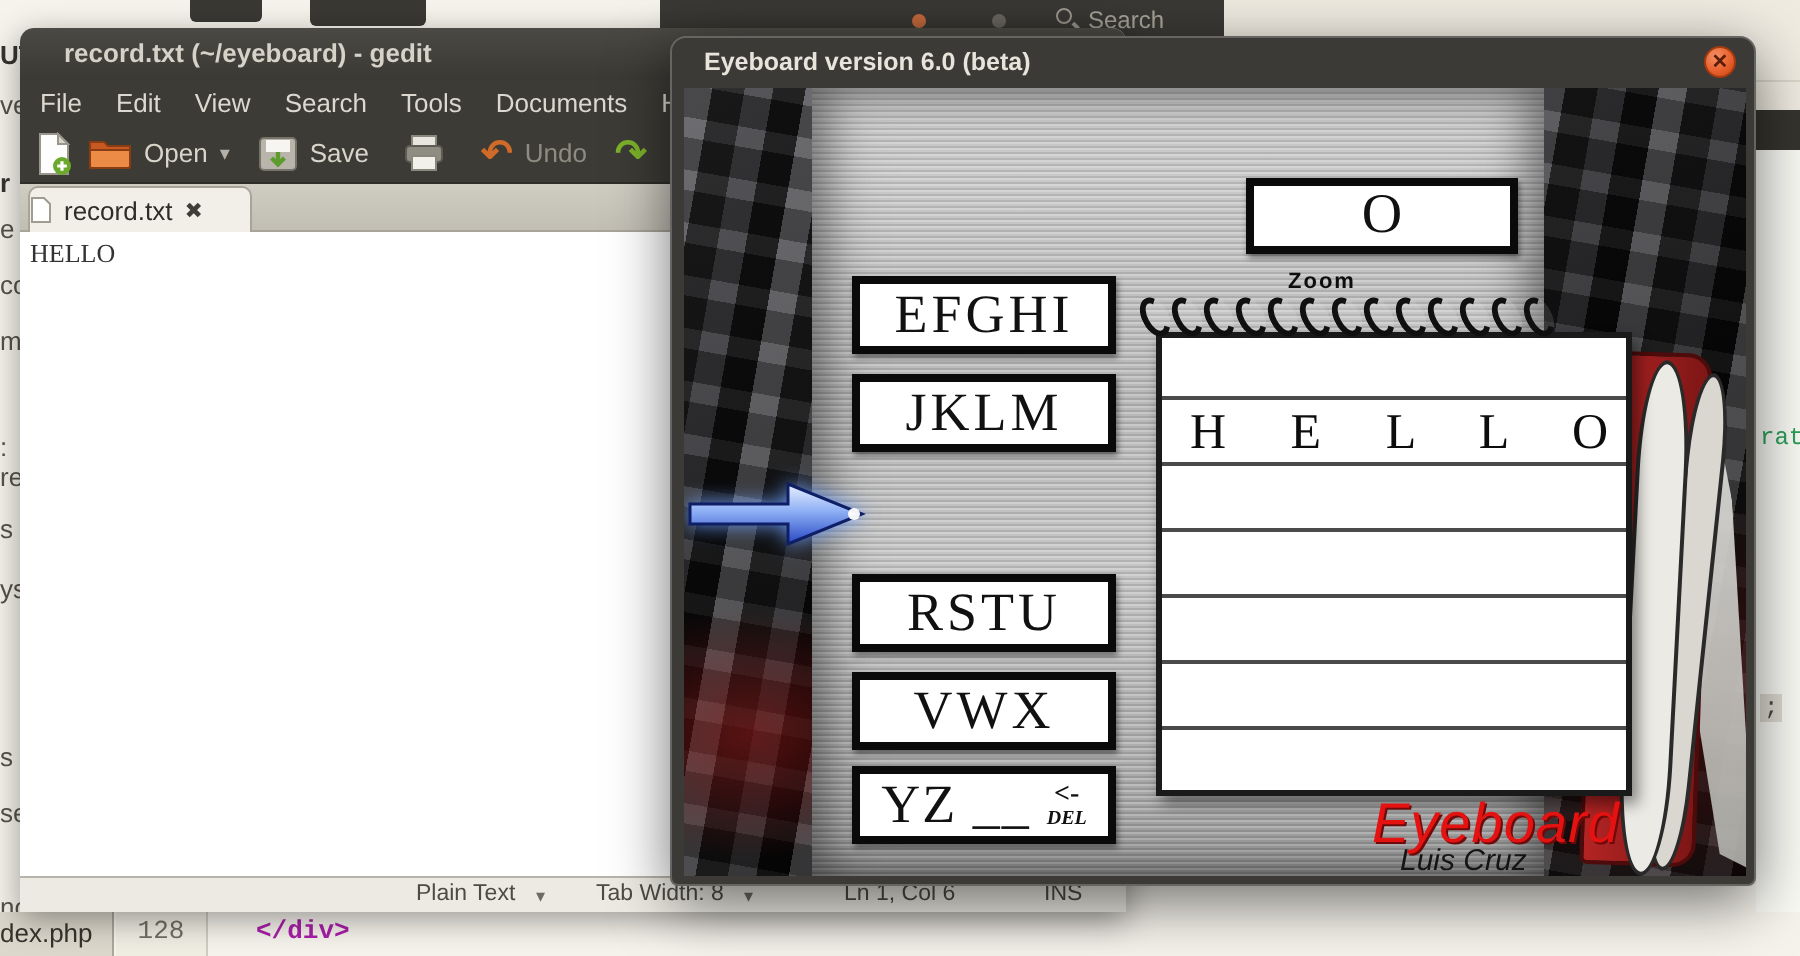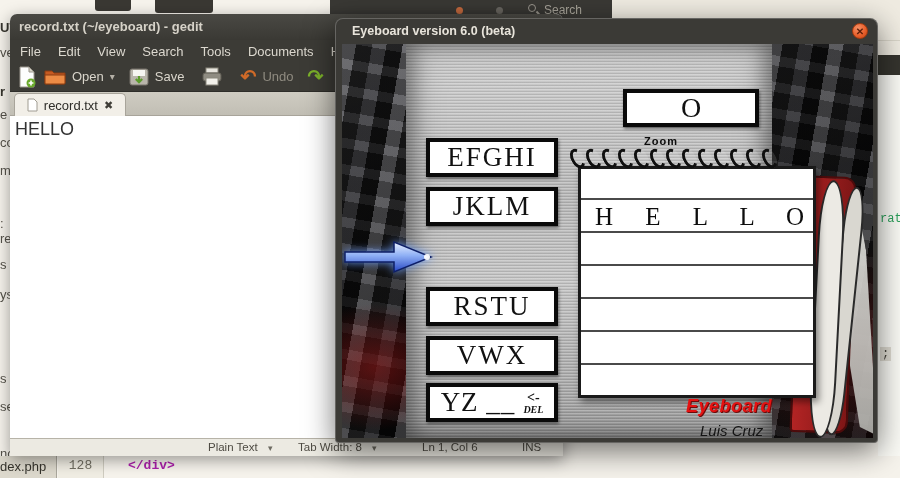--- a/index.html
+++ b/index.html
@@ -27,39 +27,39 @@
   #bg-bottom { position:absolute; left:0; top:456px; width:900px; height:22px; background:#f6f3ec; }
   #bg-filetab { position:absolute; left:0; top:0; width:57px; height:22px; background:#dcd8cc; border-right:1px solid #aaa79c; color:#35332c; font-size:13px; padding:3px 0 0 0; overflow:hidden; }
   #bg-gutter { position:absolute; left:58px; top:0; width:46px; height:22px; background:#f0ede3; border-right:1px solid #cfccc0; color:#716e62; font-family:"Liberation Mono",monospace; font-size:13px; text-align:center; padding-top:2px; }
   #bg-code { position:absolute; left:128px; top:2px; color:#aa1faa; font-weight:bold; font-family:"Liberation Mono","DejaVu Sans Mono",monospace; font-size:13px; }
 
   
   #gedit { position:absolute; left:10px; top:14px; width:553px; height:442px; z-index:2;
            border-radius:7px 7px 0 0; box-shadow:0 4px 16px rgba(0,0,0,.38); background:#fff; }
   #gedit-titlebar { position:absolute; left:0; top:0; width:100%; height:26px;
            background:linear-gradient(180deg,#4a4944,#3a3934); border-radius:7px 7px 0 0;
-           color:#d6d2c8; font-size:13px; font-weight:bold; line-height:26px; padding-left:9px; }
+           color:#d6d2c8; font-size:13px; font-weight:bold; line-height:26px; padding-left:22px; }
   #gedit-menubar { position:absolute; left:0; top:26px; width:100%; height:22px; background:#3c3b36;
            display:flex; align-items:center; gap:17px; padding-left:10px; color:#dcd8cf; font-size:13px; }
   #gedit-toolbar { position:absolute; left:0; top:48px; width:100%; height:30px; background:#3c3b36;
            border-bottom:1px solid #2e2d29; display:flex; align-items:center; padding-left:8px; color:#d9d5cb; font-size:13px; }
   #gedit-toolbar .sp8{width:8px;} #gedit-toolbar .sp14{width:14px;} #gedit-toolbar .sp18{width:18px;}
   .tb-label { margin-left:6px; }
   .tb-caret { color:#b5b1a7; font-size:10px; margin-left:6px; }
   .glyph-undo { font-size:19px; font-weight:bold; color:#d06a28; }
   .glyph-redo { font-size:19px; font-weight:bold; color:#7cb22a; }
   .undo-label { color:#8f8b80; }
   #gedit-tabbar { position:absolute; left:0; top:78px; width:100%; height:24px;
            background:linear-gradient(180deg,#cfccc2,#c1beb4); border-bottom:1px solid #a8a49a; }
   #gedit-tab { position:absolute; left:4px; top:1px; width:112px; height:23px; background:#f2efe8;
            border:1px solid #a8a49a; border-bottom:none; border-radius:5px 5px 0 0;
-           display:flex; align-items:center; justify-content:center; gap:6px; font-size:13px; color:#2e2d29; }
+           display:flex; align-items:center; gap:6px; font-size:13px; color:#2e2d29; }
   #gedit-tab .close-x { font-size:11px; color:#3f3d37; }
   #gedit-textarea { position:absolute; left:0; top:102px; width:100%; height:322px; background:#ffffff; }
-  #gedit-text { position:absolute; left:5px; top:3px; font-family:Liberation Sans, sans-serif; font-size:18px; color:#333; }
+  #gedit-text { position:absolute; left:5px; top:3px; font-family:Liberation Serif, serif; font-size:13px; color:#333; }
   #gedit-statusbar { position:absolute; left:0; top:424px; width:100%; height:18px; background:#eceae2;
            border-top:1px solid #b7b3a8; font-size:11.5px; color:#4e4b43; }
   #gedit-statusbar span { position:absolute; top:2px; white-space:nowrap; }
   .st-caret { font-size:9px; color:#6e6b62; }
 
   
   #eyeboard { position:absolute; left:335px; top:18px; width:543px; height:425px; z-index:3;
            background:#3b3a36; border-radius:8px 8px 4px 4px;
            box-shadow:0 8px 30px rgba(0,0,0,.55); border:1px solid rgba(255,255,255,.22); }
   #eb-titlebar { position:absolute; left:0; top:0; width:100%; height:25px; color:#e8e4db;
@@ -107,21 +107,21 @@
            border-radius:4px 12px 12px 4px; transform:rotate(2deg); }
   .curl { position:absolute; background:#eceae4; border:2px solid #2a2a2a; border-radius:14px/60px; }
   #eb-curl1 { left:472px; top:136px; width:26px; height:258px; transform:rotate(3deg); }
   #eb-curl2 { left:492px; top:142px; width:20px; height:250px; transform:rotate(6deg); background:#d9d7d0; }
   #eb-pad { position:absolute; left:236px; top:122px; width:238px; height:232px; background:#fff;
            border:3px solid #1a1a1a; box-shadow:3px 4px 7px rgba(0,0,0,.45);
            background-image:repeating-linear-gradient(180deg, transparent 0 31px, #4a4a4a 31px 33px);
            background-position:0 -2px; }
   #eb-pad-text { position:absolute; left:14px; top:34px; font-family:"Liberation Serif","DejaVu Serif",serif;
            font-size:25px; letter-spacing:13px; color:#0d0d0d; white-space:nowrap; }
-  #eb-brand { position:absolute; left:344px; top:352px; font-size:18px; font-weight:bold; font-style:italic;
+  #eb-brand { position:absolute; left:344px; top:352px; font-size:28px; font-weight:normal; font-style:italic;
            color:#e51212; text-shadow:1px 1px 0 #6e0a0a; letter-spacing:.5px; }
   #eb-author { position:absolute; left:358px; top:378px; font-size:15px; font-style:italic; color:#141414; }
 </style>
 </head>
 <body>
 
 <div id="bg-editor">
   <div class="blob" style="left:95px;width:36px;height:11px;"></div>
   <div class="blob" style="left:155px;width:58px;height:13px;"></div>
 

